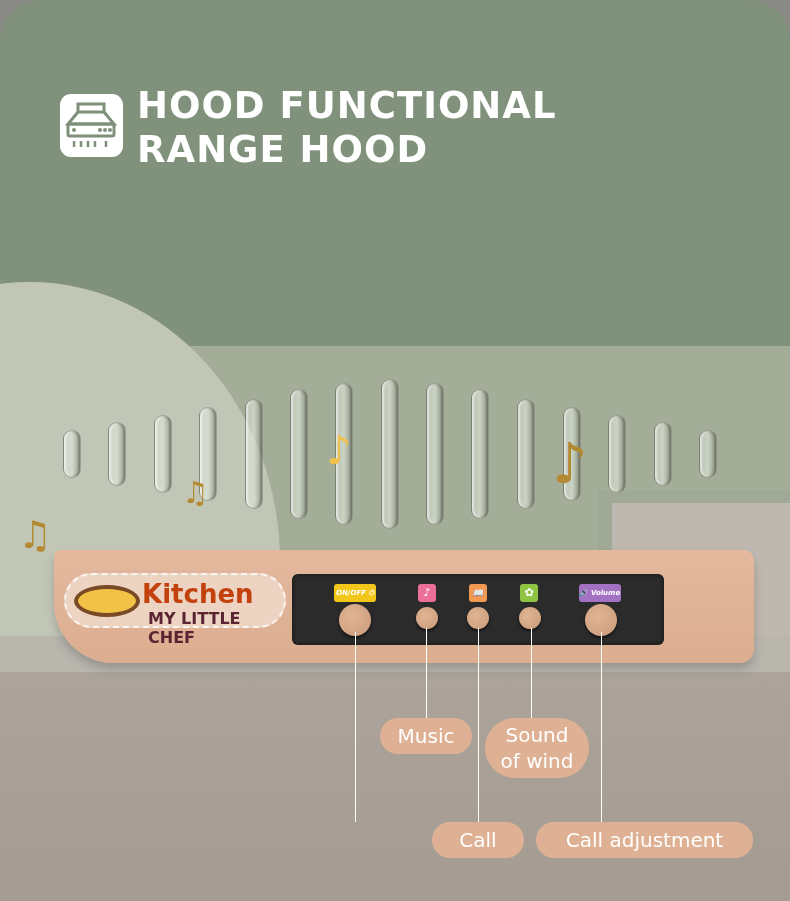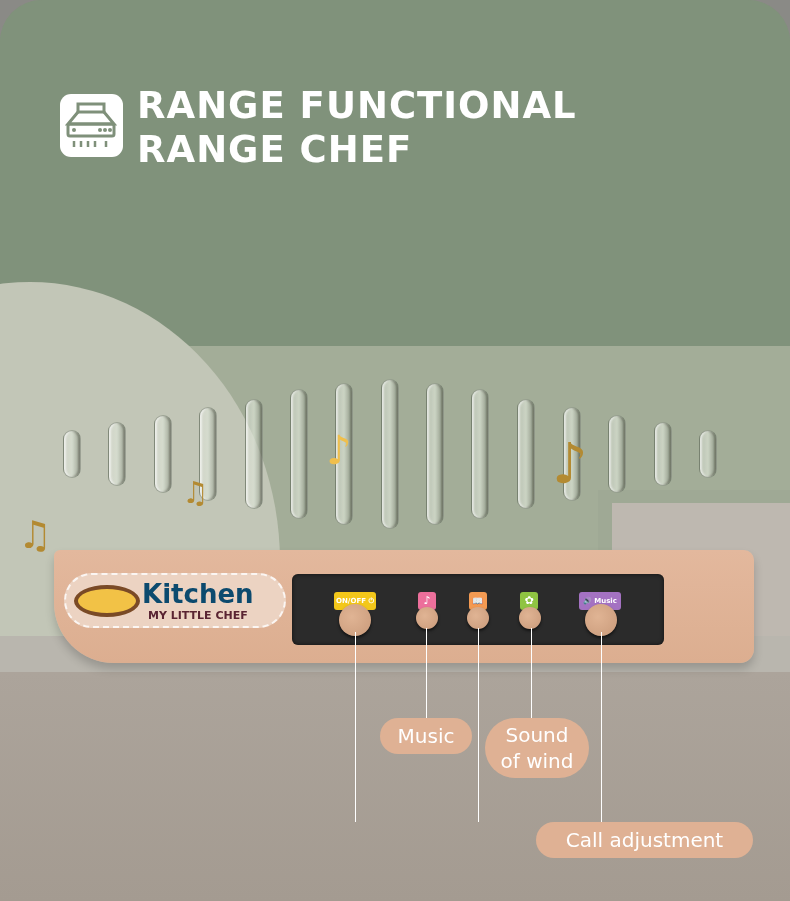--- a/index.html
+++ b/index.html
@@ -53,31 +53,31 @@
   }
   .logo {
     position: absolute; left: 10px; top: 23px; width: 222px; height: 55px;
     background: #ecd3c2; border-radius: 28px;
     border: 2px dashed rgba(255,255,255,0.8);
   }
   .pie {
     position: absolute; left: 8px; top: 10px; width: 66px; height: 32px;
     border-radius: 50%; background: #f2c246; border: 4px solid #7a4a26;
   }
-  .logo-kitchen { position: absolute; left: 76px; top: 4px; font-size: 26px; font-weight: bold; color: #0c4a6e; font-family: "DejaVu Sans", sans-serif; }
-  .logo-sub { position: absolute; left: 82px; top: 34px; font-size: 11px; font-weight: bold; color: #5a2432; }
+  .logo-kitchen { position: absolute; left: 76px; top: 4px; font-size: 26px; font-weight: bold; color: #c2410c; font-family: "DejaVu Sans", sans-serif; }
+  .logo-sub { position: absolute; left: 82px; top: 34px; font-size: 16px; font-weight: bold; color: #5a2432; }
 
   .panel {
     position: absolute; left: 238px; top: 24px; width: 372px; height: 71px;
     background: #2b2b2b; border-radius: 6px;
     box-shadow: inset 0 0 4px rgba(0,0,0,0.6);
   }
   .tag {
-    position: absolute; top: 18px; height: 18px; border-radius: 3px;
-    font-size: 7px; font-weight: bold; color: #fff; text-align: center; line-height: 18px;
+    position: absolute; top: 10px; height: 18px; border-radius: 3px;
+    font-size: 7px; font-weight: bold; color: #fff; text-align: center; line-height: 18px; font-style: italic;
   }
   .knob {
     position: absolute; border-radius: 50%;
     background: radial-gradient(circle at 40% 40%, #e0b494, #c99a7a);
     box-shadow: 0 2px 3px rgba(0,0,0,0.6);
   }
 
   .line { position: absolute; width: 1px; background: #fff; }
 
   .label {
@@ -136,22 +136,22 @@
         <g stroke="#7f907a" stroke-width="2.5">
           <line x1="14" y1="47" x2="14" y2="53"></line>
             <line x1="21" y1="47" x2="21" y2="53"></line>
           <line x1="28" y1="47" x2="28" y2="53"></line>
             <line x1="35" y1="47" x2="35" y2="53"></line>
           <line x1="46" y1="47" x2="46" y2="53"></line>
         </g>
       </svg>
     </div>
     <div class="title">
-      <div>RANGE FUNCTIONAL</div>
-      <div>RANGE CHEF</div>
+      <div>HOOD FUNCTIONAL</div>
+      <div>RANGE HOOD</div>
     </div>
   </div>
 
   <div class="device">
     <div class="logo">
       <div class="pie"></div>
       <div class="logo-kitchen">Kitchen</div>
       <div class="logo-sub">MY LITTLE CHEF</div>
     </div>
     <div class="panel">
@@ -160,30 +160,31 @@
 
       <div class="tag" style="left:126px;width:18px;background:#ec6f9b;font-size:11px">♪</div>
       <div class="knob" style="left:124px;top:33px;width:22px;height:22px"></div>
 
       <div class="tag" style="left:177px;width:18px;background:#f39a52;font-size:9px">📖</div>
       <div class="knob" style="left:175px;top:33px;width:22px;height:22px"></div>
 
       <div class="tag" style="left:228px;width:18px;background:#8fc442;font-size:11px">✿</div>
       <div class="knob" style="left:227px;top:33px;width:22px;height:22px"></div>
 
-      <div class="tag" style="left:287px;width:42px;background:#a472c2">🔊 Music</div>
+      <div class="tag" style="left:287px;width:42px;background:#a472c2">🔊 Volume</div>
       <div class="knob" style="left:293px;top:30px;width:32px;height:32px"></div>
     </div>
   </div>
 
   <div class="line" style="left:355px;top:632px;height:190px"></div>
   <div class="line" style="left:426px;top:628px;height:90px"></div>
   <div class="line" style="left:478px;top:628px;height:194px"></div>
   <div class="line" style="left:531px;top:628px;height:90px"></div>
   <div class="line" style="left:601px;top:632px;height:190px"></div>
 
   <div class="label tall" style="left:485px;top:718px;width:104px">
     <div>Sound</div>
     <div>of wind</div>
   </div>
   <div class="label" style="left:380px;top:718px;width:92px">Music</div>
+  <div class="label" style="left:432px;top:822px;width:92px">Call</div>
   <div class="label" style="left:536px;top:822px;width:217px">Call adjustment</div>
 </div>
 
 </body></html>

